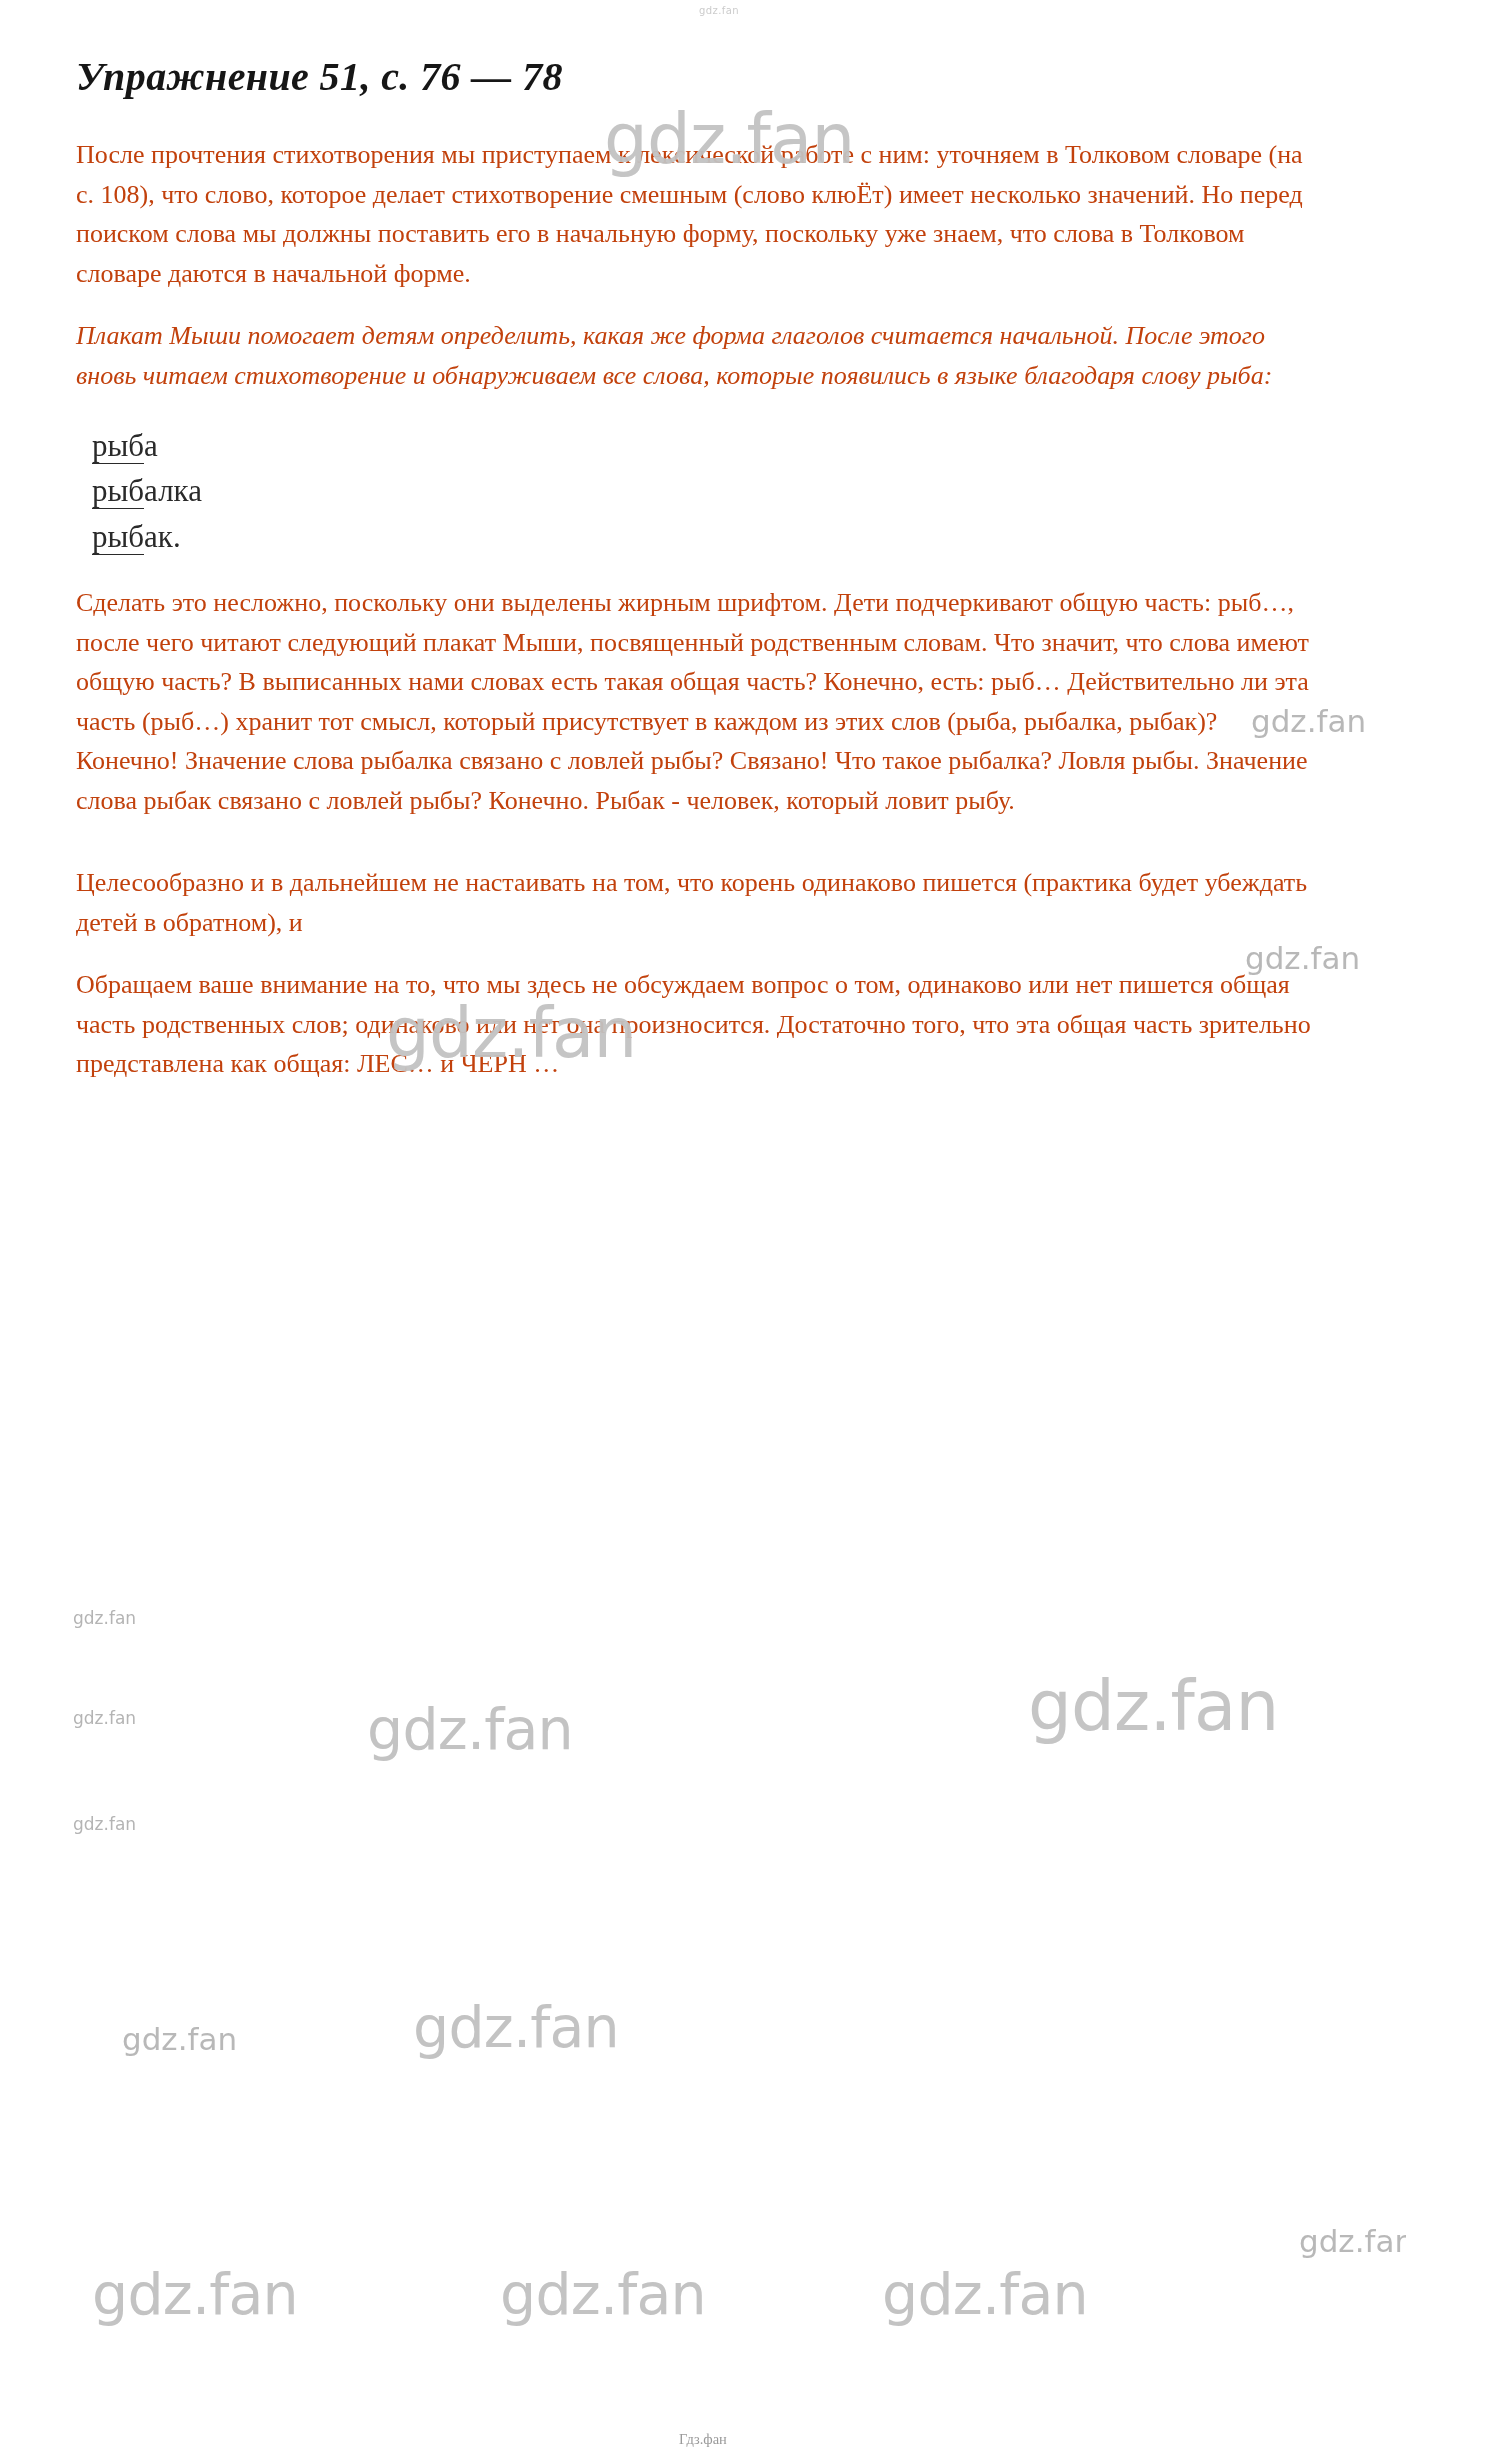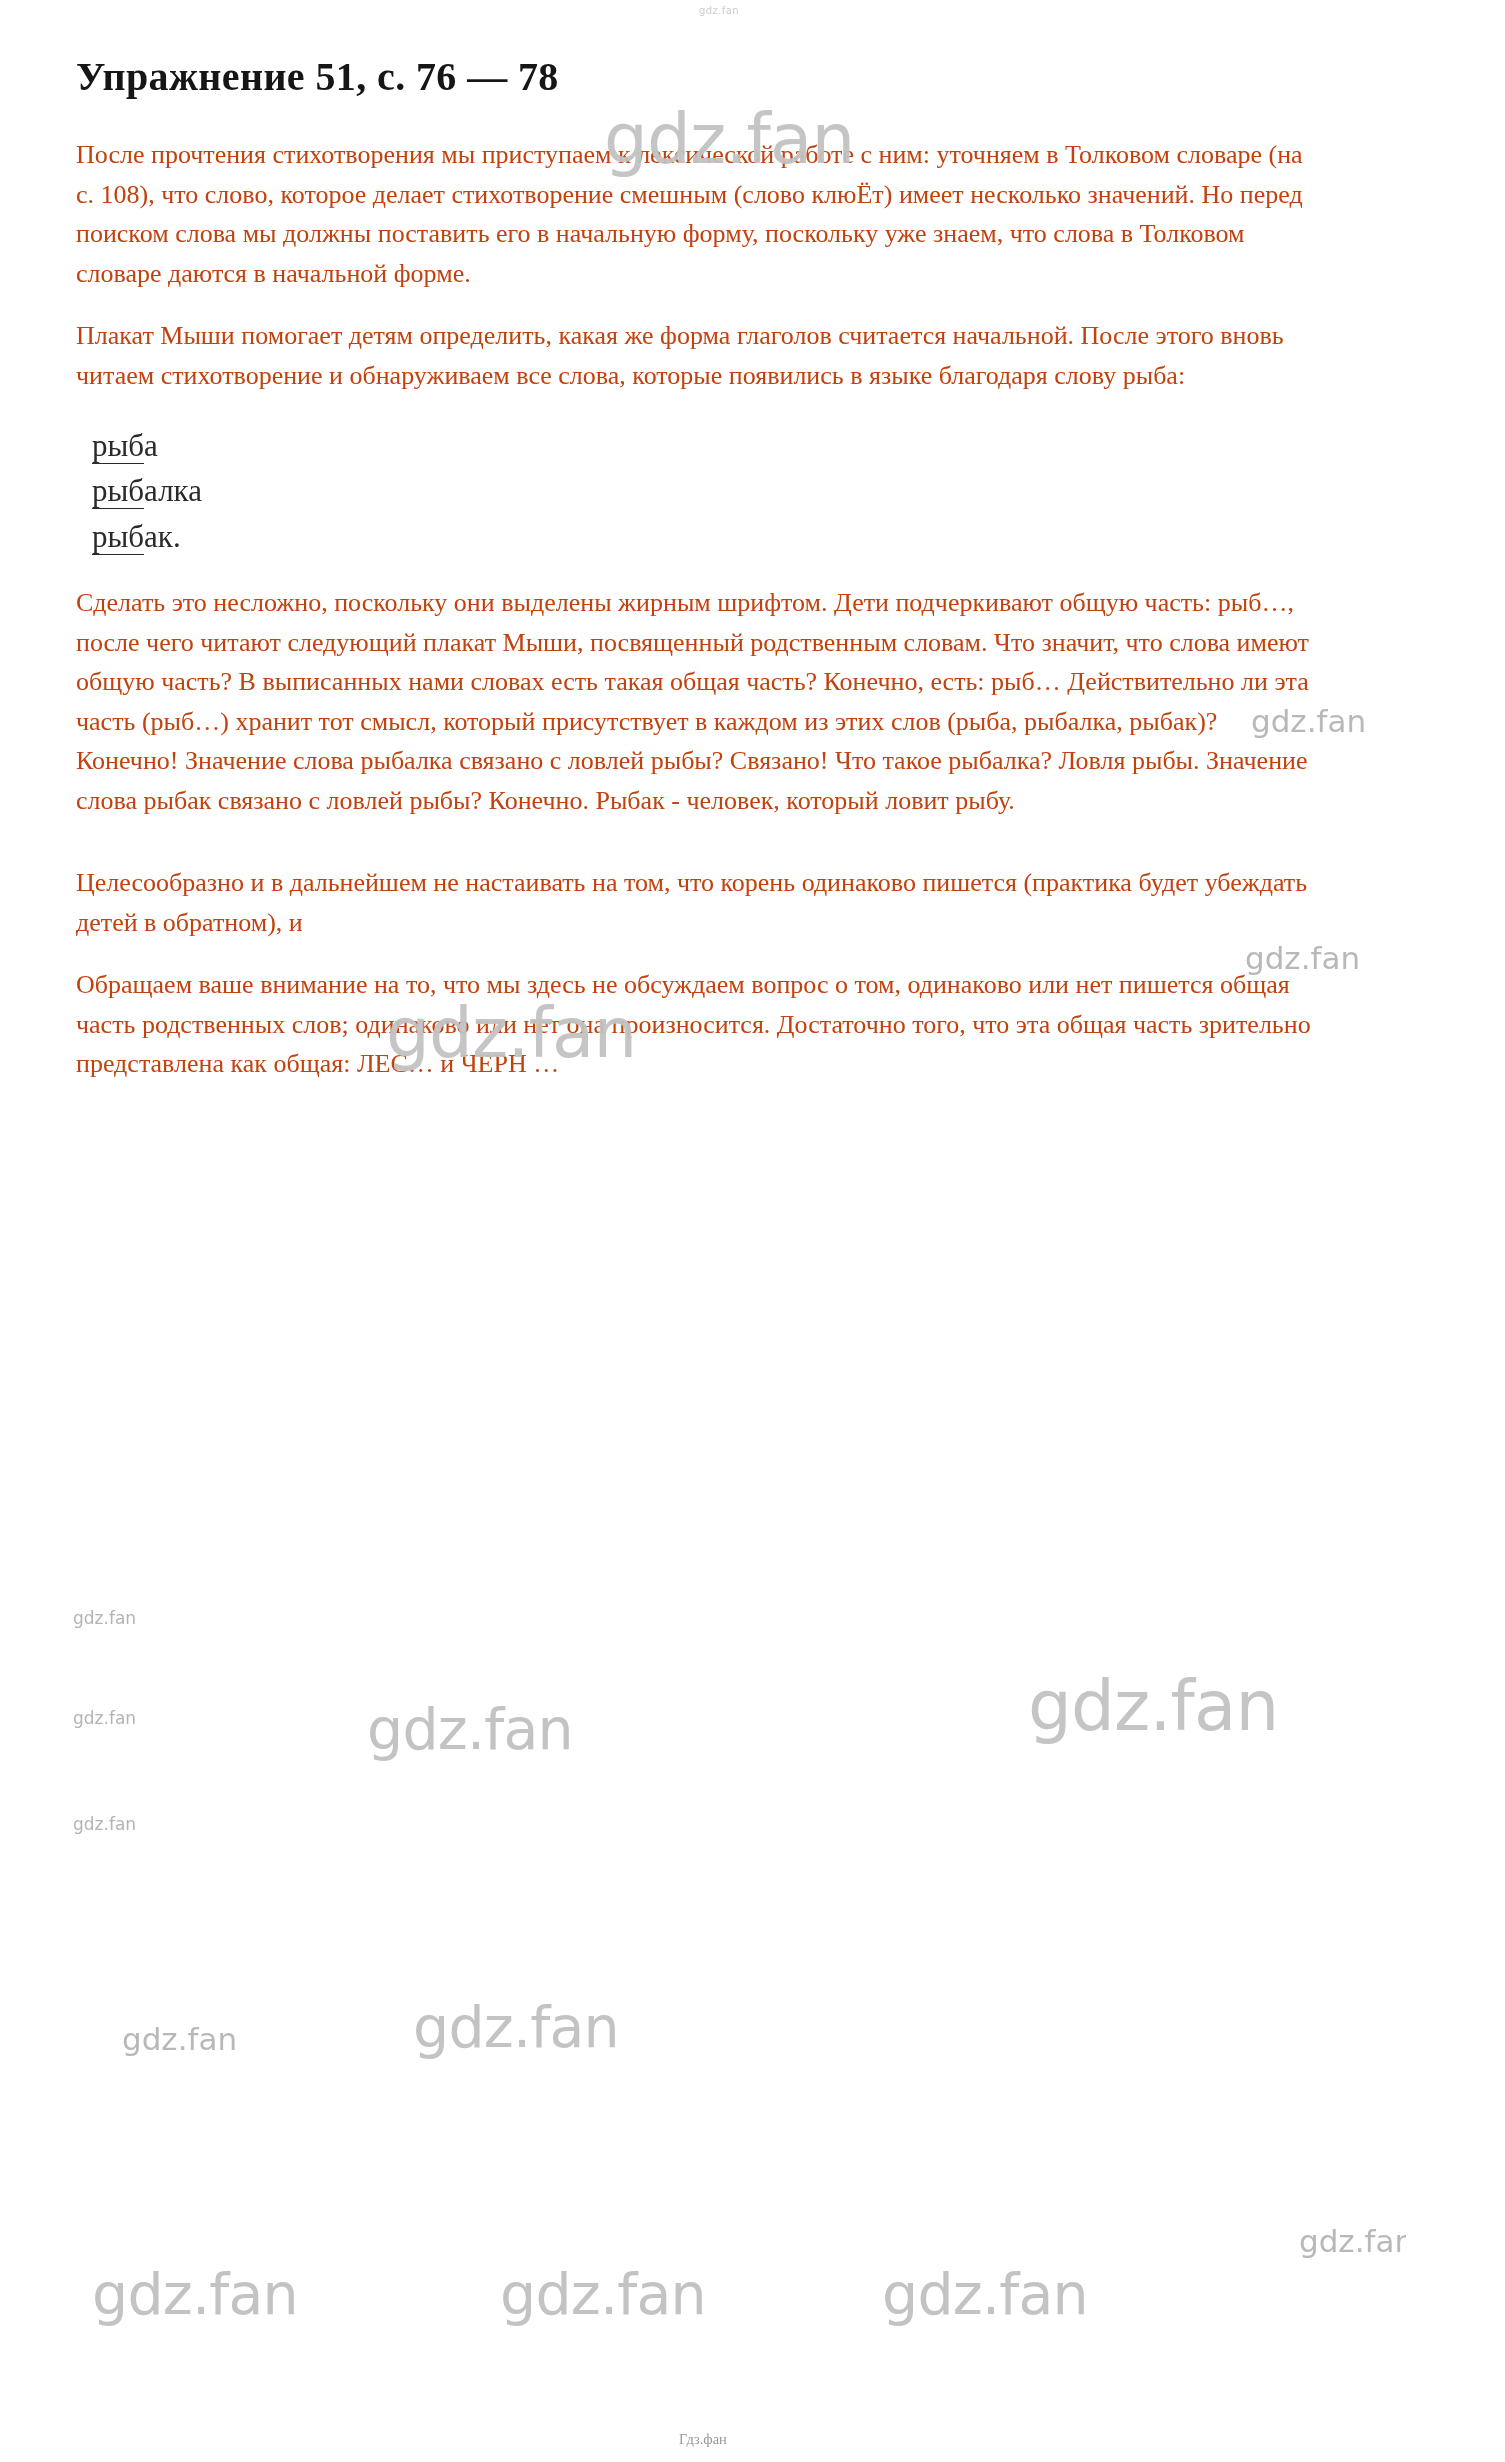--- a/index.html
+++ b/index.html
@@ -25,31 +25,33 @@
     padding: 53px 92px 0 76px;
     z-index: 2;
   }
   .doc-title {
     font-family: "Liberation Serif", serif;
     font-size: 40px;
     font-weight: bold;
     letter-spacing: 0.4px;
     margin: 0 0 35px 0;
     color: #161616;
+    font-style: italic;
   }
   p.para {
     font-size: 26px;
     line-height: 1.52;
     margin: 0 0 23px 0;
     text-align: left;
     color: #c2410c;
     font-family: "Liberation Serif", serif;
   }
   p.tight {
     margin-bottom: 22px;
+    font-style: italic;
   }
   .word-list {
     margin: 27.5px 0 23px 0;
   }
   .word-list .w {
     font-size: 31px;
     line-height: 1.48;
     color: #2a2a2a;
     font-family: "Liberation Serif", serif;
     margin-left: 16px;

